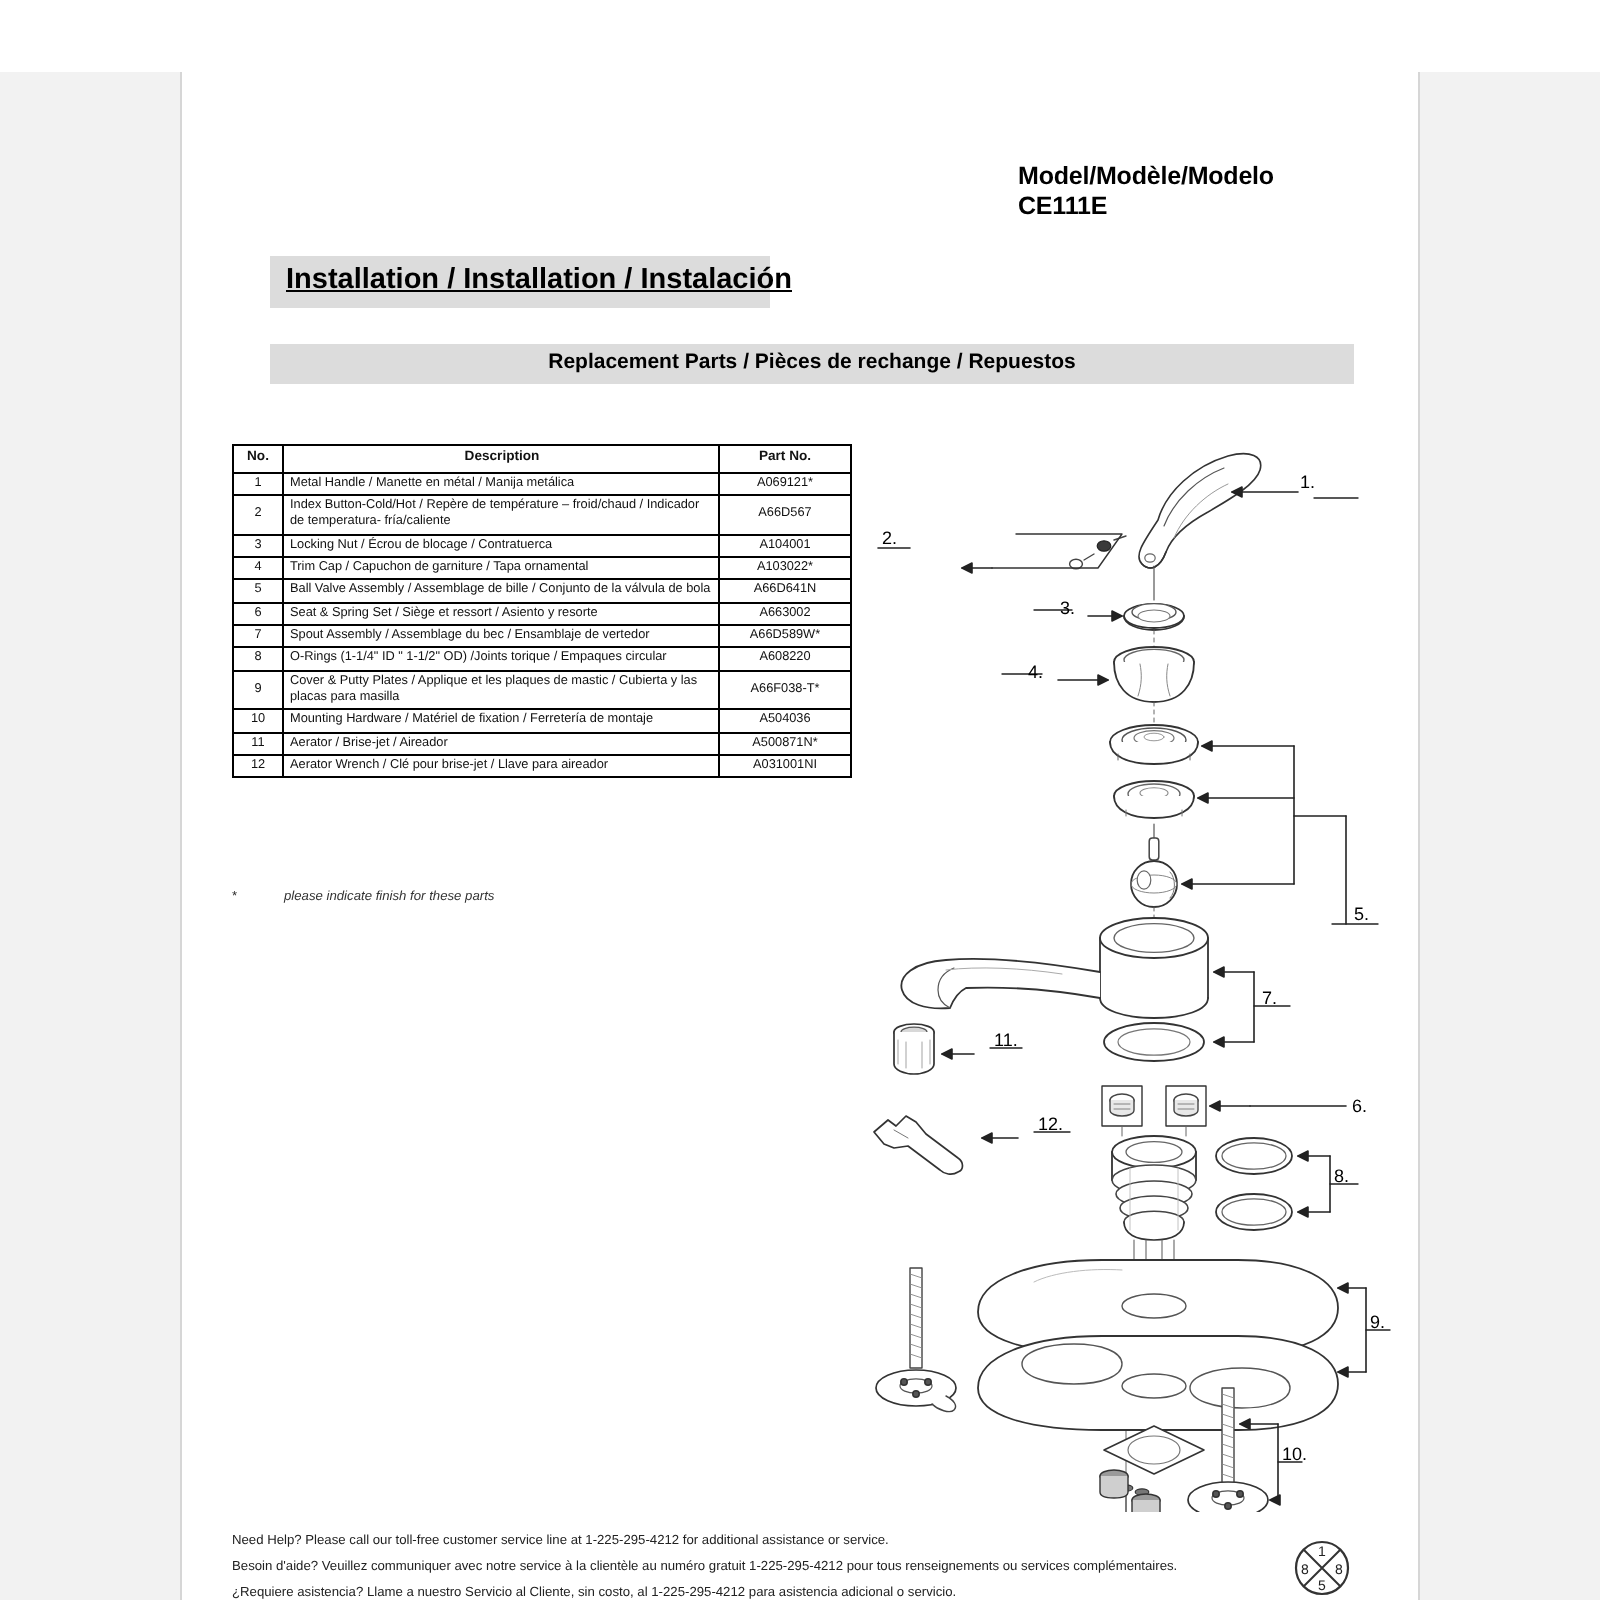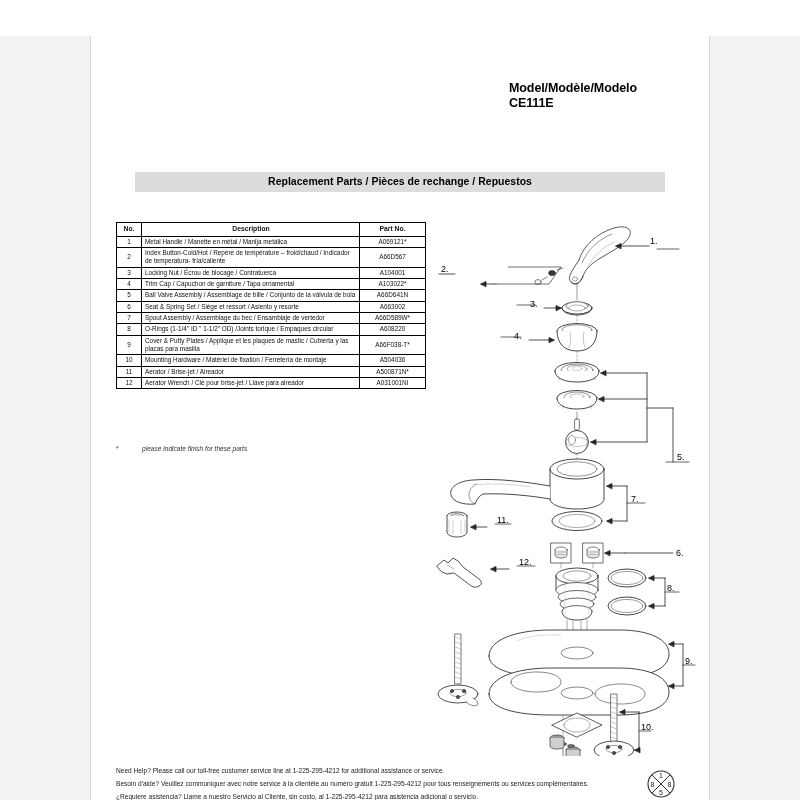--- a/index.html
+++ b/index.html
@@ -49,20 +49,21 @@
     font-weight: bold;
     color: #000;
     text-decoration: underline;
     white-space: nowrap;
   }
   .repl-bar {
     position: absolute;
     left: 44px; top: 136px;
     width: 530px; height: 20px;
     background: #dcdcdc;
+    padding-left: 12px;
   }
   .repl-bar span {
     position: absolute;
     left: 0; right: 0; top: 3px;
     text-align: center;
     font-size: 10.5px;
     font-weight: bold;
     color: #000;
   }
 
@@ -141,20 +142,23 @@
 <body>
 
 <div id="stage">
   <div id="page">
 
     <div class="model-block">
       <div>Model/Modèle/Modelo</div>
       <div>CE111E</div>
     </div>
 
+    <div class="install-bar">
+      <span>Installation / Installation / Instalación</span>
+    </div>
 
     <div class="repl-bar">
       <span>Replacement Parts / Pièces de rechange / Repuestos</span>
     </div>
 
     <table class="parts-table">
       <thead>
         <tr>
           <th class="col-no">No.</th>
           <th class="col-desc">Description</th>

